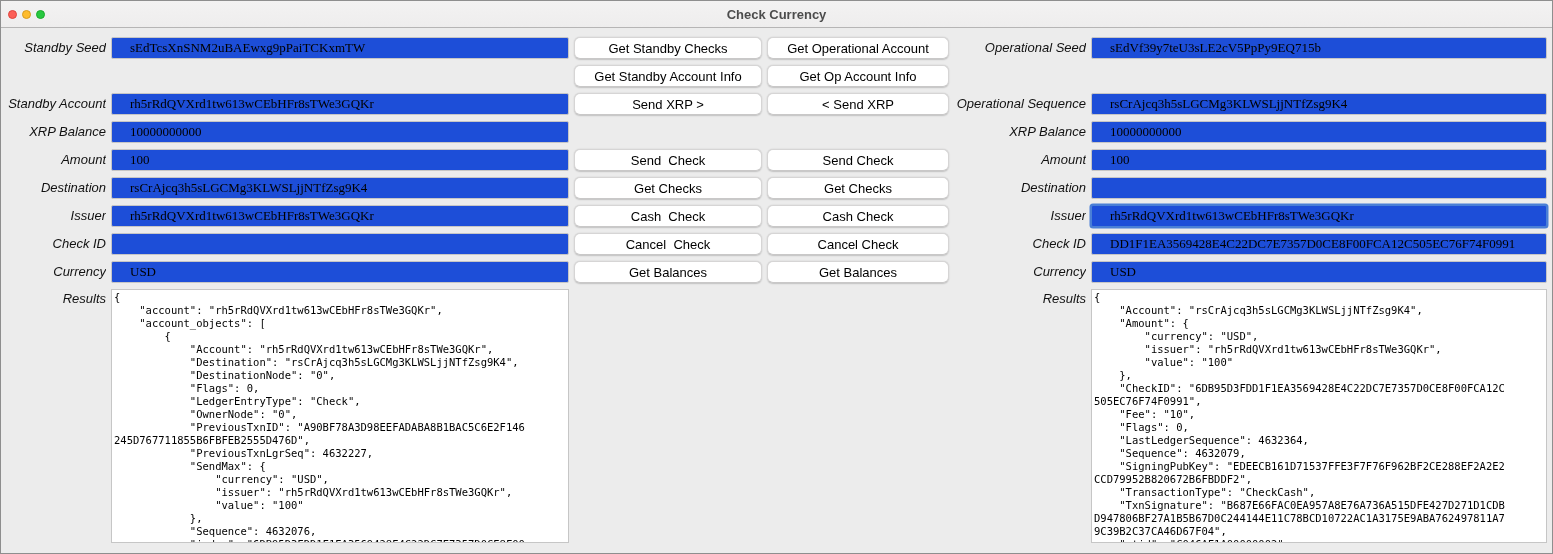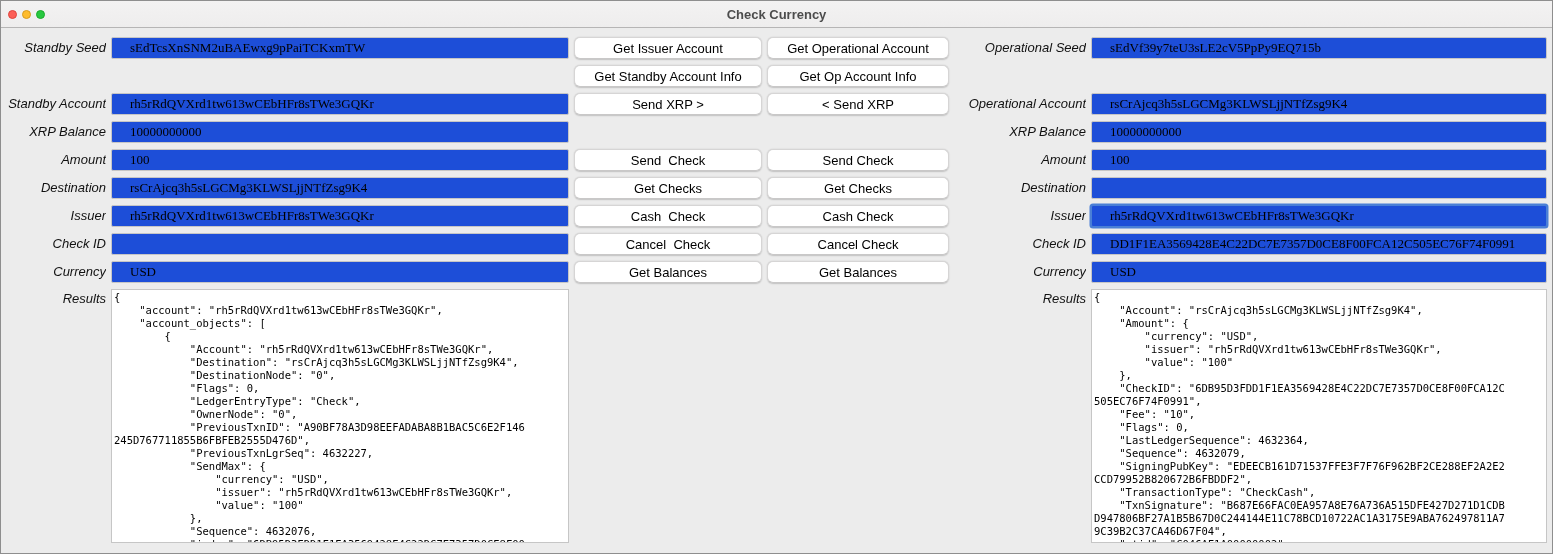--- a/index.html
+++ b/index.html
@@ -98,37 +98,37 @@
       <span class="light yellow"></span>
       <span class="light green"></span>
     </div>
     <div class="title">Check Currency</div>
   </div>
 
   <div class="grid">
 
     <div class="lbl">Standby Seed</div>
     <input class="fld" value="sEdTcsXnSNM2uBAEwxg9pPaiTCKxmTW" style="">
-    <button class="btn">Get Issuer Account</button>
+    <button class="btn">Get Standby Checks</button>
     <button class="btn">Get Operational Account</button>
     <div class="lbl">Operational Seed</div>
     <input class="fld" value="sEdVf39y7teU3sLE2cV5PpPy9EQ715b" style="">
 
     <div class="cell"></div>
     <div class="cell"></div>
     <button class="btn">Get Standby Account Info</button>
     <button class="btn">Get Op Account Info</button>
     <div class="cell"></div>
     <div class="cell"></div>
 
     <div class="lbl">Standby Account</div>
     <input class="fld" value="rh5rRdQVXrd1tw613wCEbHFr8sTWe3GQKr" style="">
     <button class="btn">Send XRP &gt;</button>
     <button class="btn">&lt; Send XRP</button>
-    <div class="lbl">Operational Account</div>
+    <div class="lbl">Operational Sequence</div>
     <input class="fld" value="rsCrAjcq3h5sLGCMg3KLWSLjjNTfZsg9K4" style="">
 
     <div class="lbl">XRP Balance</div>
     <input class="fld" value="10000000000" style="">
     <div class="cell"></div>
     <div class="cell"></div>
     <div class="lbl">XRP Balance</div>
     <input class="fld" value="10000000000" style="">
 
     <div class="lbl">Amount</div>

